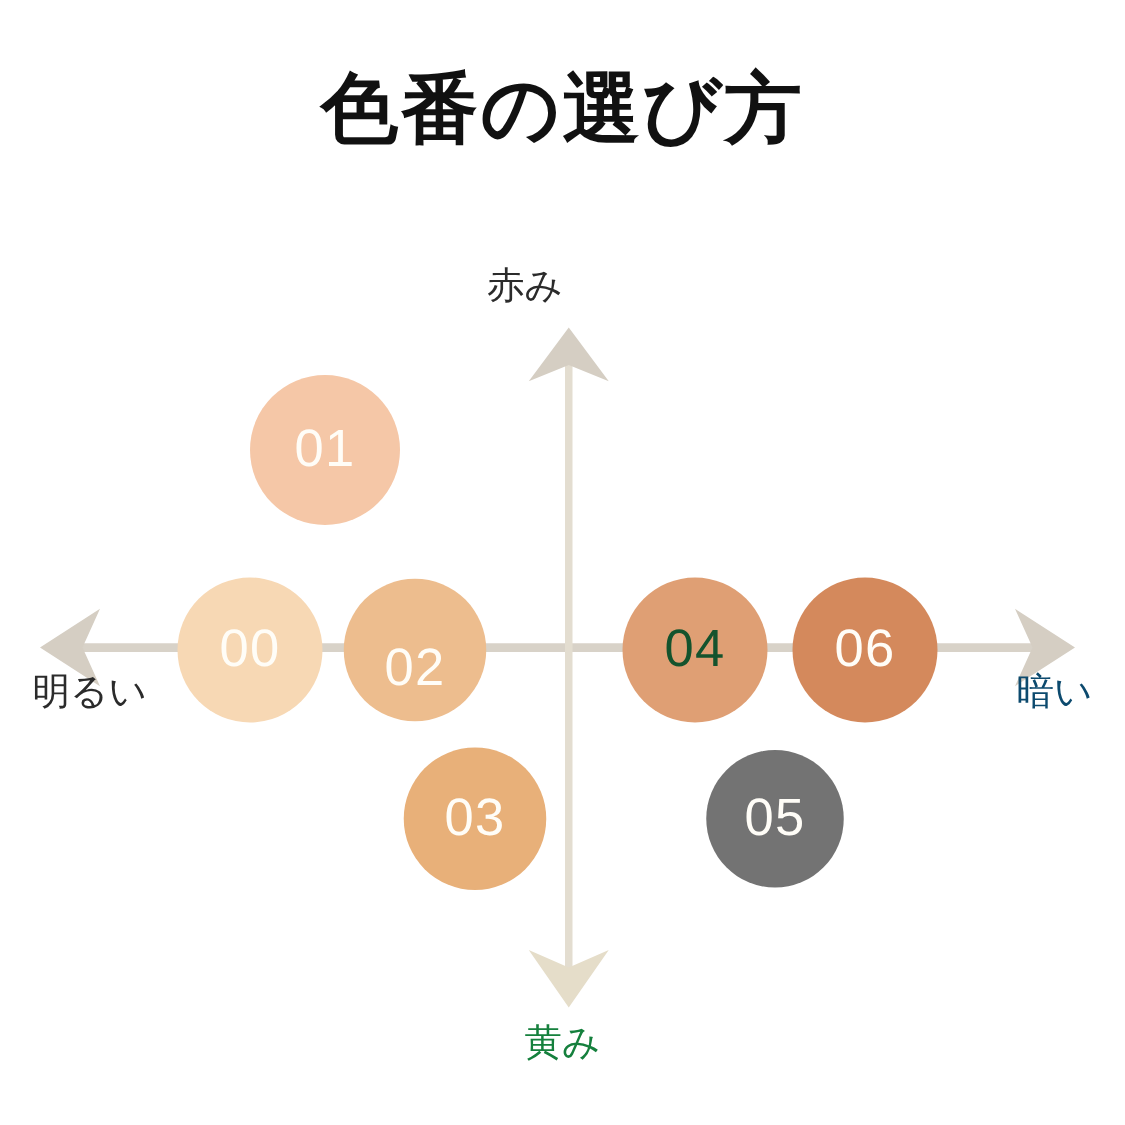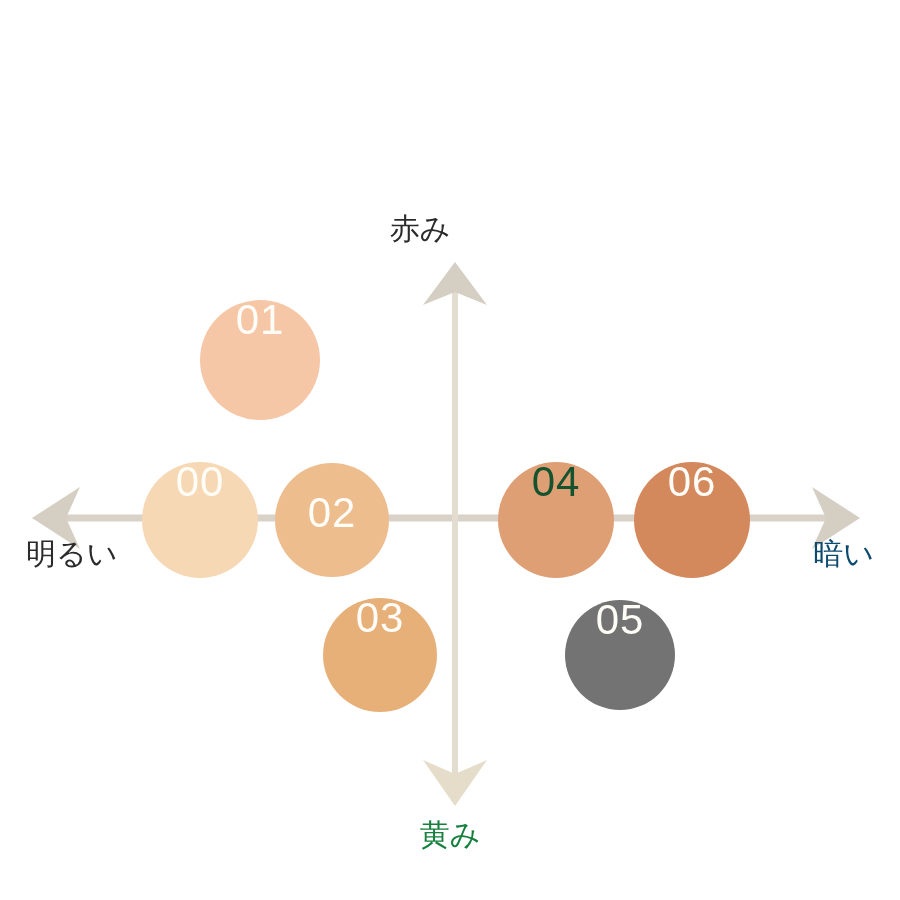--- a/index.html
+++ b/index.html
@@ -59,38 +59,40 @@
   .axis-label.top    { left: 0; top: 212px;  width: 840px; text-align: center; }
   .axis-label.bottom { left: 0; top: 818px;  width: 900px; text-align: center; }
   .axis-label.left   { left: 26px;  top: 537px; text-align: right; }
   .axis-label.right  { right: 26px; top: 537px; text-align: right; }
 
   
   .bubble {
     position: absolute;
     border-radius: 50%;
     display: flex;
+    align-items: center;
     justify-content: center;
     box-sizing: border-box;
   }
   .bubble .num {
     font-size: 42px;
     line-height: 42px;
     font-weight: 400;
     color: #fffdf7;
     letter-spacing: 1px;
     user-select: none;
     transform: translateY(-1px);
   }
 </style>
 </head>
 <body>
 
 <div id="stage" style="background: rgb(255, 255, 255);">
 
+  <div class="title">色番の選び方</div>
 
   <div class="axis-wrap">
     <svg class="axis-svg" width="900" height="900" viewBox="0 0 900 900">
 
       <line id="ax-h" x1="48" y1="518" x2="842" y2="518" stroke="#d8d2c8" stroke-width="7" stroke-linecap="butt"></line>
 
       <line id="ax-v" x1="455" y1="272" x2="455" y2="798" stroke="#e3ddd0" stroke-width="6" stroke-linecap="butt"></line>
 
       <polygon id="ar-up" points="455,262 487,305 455,292 423,305" fill="#d5cec3"></polygon>
 

